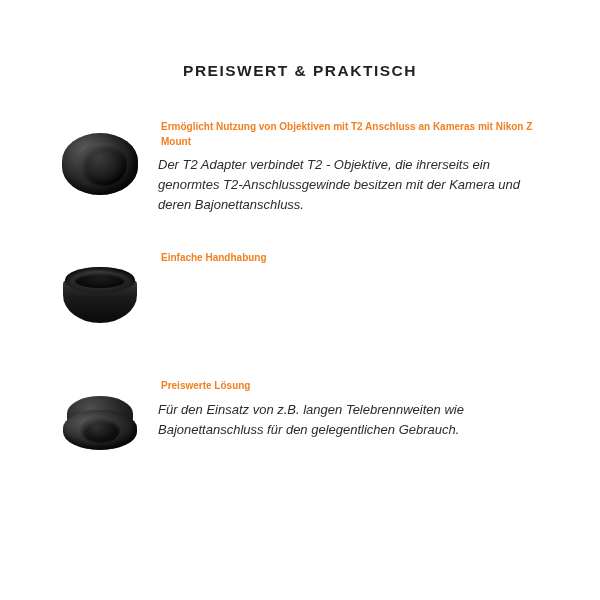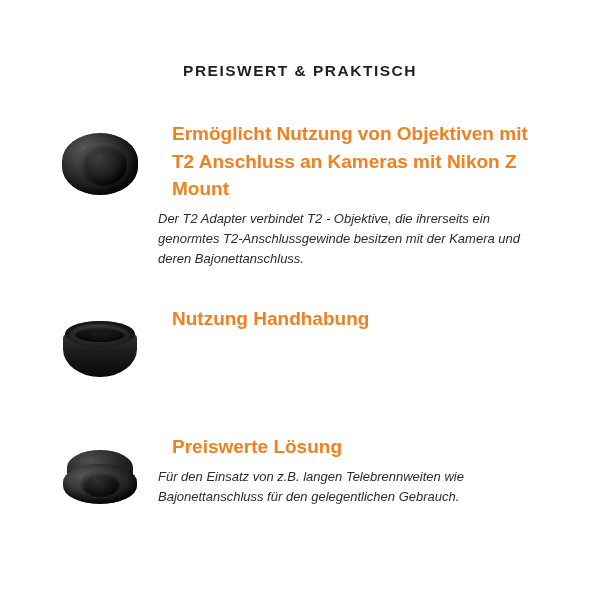--- a/index.html
+++ b/index.html
@@ -48,24 +48,24 @@
     height: 96px;
     position: relative;
     margin-right: 10px;
   }
   .feature-text {
     flex: 1 1 auto;
     padding-top: 4px;
   }
   .feature-heading {
     color: #f08020;
-    font-size: 19px;
+    font-size: 10px;
     font-weight: bold;
     line-height: 1.45;
-    margin: 0 0 6px 14px;
+    margin: 0 0 6px 3px;
   }
   .feature-body {
     color: #2b2b2b;
     font-size: 13px;
     line-height: 1.55;
     margin: 0;
     font-style: italic;
   }
 
   
@@ -215,21 +215,21 @@
 
     <div class="feature">
       <div class="feature-icon">
         <div class="lens lens-cup">
           <div class="body"></div>
           <div class="rim"></div>
           <div class="inner"></div>
         </div>
       </div>
       <div class="feature-text">
-        <p class="feature-heading">Nutzung Handhabung</p>
+        <p class="feature-heading">Einfache Handhabung</p>
       </div>
     </div>
 
     <div class="feature">
       <div class="feature-icon">
         <div class="lens lens-tube">
           <div class="back"></div>
           <div class="front"></div>
           <div class="hole"></div>
         </div>

